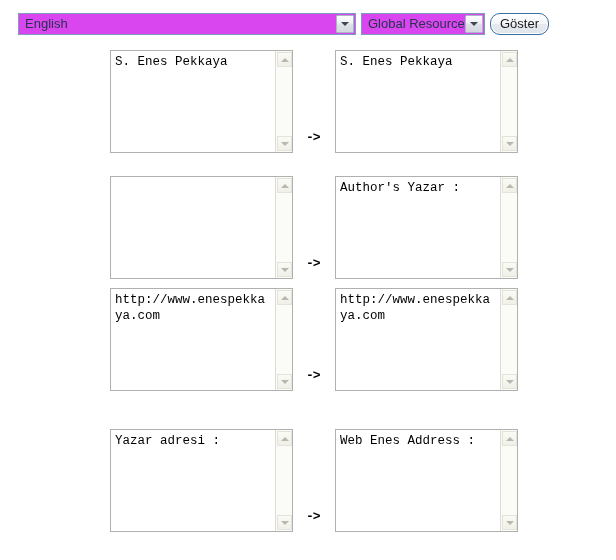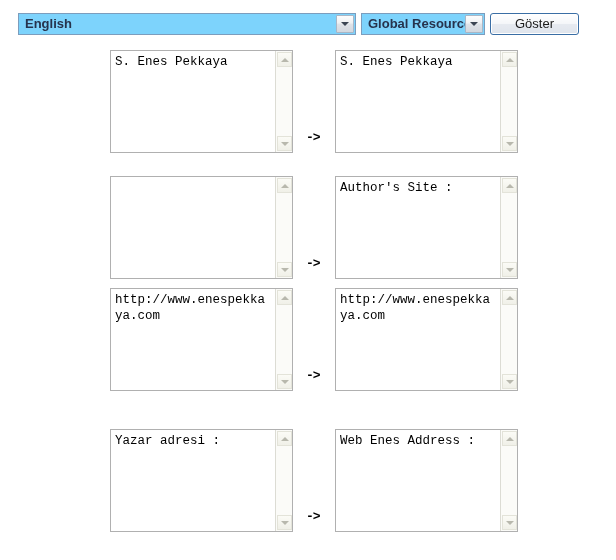--- a/index.html
+++ b/index.html
@@ -25,30 +25,29 @@
     display: flex;
     align-items: flex-start;
     gap: 5px;
   }
 
   .sel {
     position: relative;
     box-sizing: border-box;
     height: 22px;
     border: 1px solid #7c9dbd;
-    background: #7dd3fc;
+    background: #d946ef;
     font-family: "Liberation Sans", sans-serif;
     font-size: 13px;
     color: #26334d;
     line-height: 20px;
     padding: 0 24px 0 6px;
     white-space: nowrap;
     overflow: hidden;
     cursor: default;
-    font-weight: bold;
   }
   .sel.lang { width: 338px; }
   .sel.scope { width: 124px; }
 
   .sel .arrowbox {
     position: absolute;
     right: 1px;
     top: 1px;
     width: 18px;
     height: 18px;
@@ -64,23 +63,23 @@
     width: 0; height: 0;
     border-left: 4px solid transparent;
     border-right: 4px solid transparent;
     border-top: 4px solid #3c4654;
   }
 
   .gobtn {
     box-sizing: border-box;
     height: 22px;
     min-width: 58px;
-    padding: 0 24px;
+    padding: 0 9px;
     border: 1px solid #3a6ea5;
-    border-radius: 3px;
+    border-radius: 10px;
     background: linear-gradient(to bottom, #ffffff 0%, #f4f6f9 48%, #e6eaf0 52%, #dfe4ec 100%);
     font-family: "Liberation Sans", sans-serif;
     font-size: 13px;
     color: #1a1a1a;
     line-height: 19px;
     text-align: center;
     cursor: pointer;
     box-shadow: inset 0 0 0 1px #ffffff;
   }
 
@@ -223,21 +222,21 @@
         <div class="sbtn up">
             <span class="tri"></span>
           </div>
         <div class="sbtn down">
             <span class="tri"></span>
           </div>
       </div>
     </div>
     <div class="arrow">-&gt;</div>
     <div class="ta-wrap right">
-      <div class="ta-text">Author's Site :</div>
+      <div class="ta-text">Author's Yazar :</div>
       <div class="sbar">
         <div class="sbtn up">
             <span class="tri"></span>
           </div>
         <div class="sbtn down">
             <span class="tri"></span>
           </div>
       </div>
     </div>
   </div>

